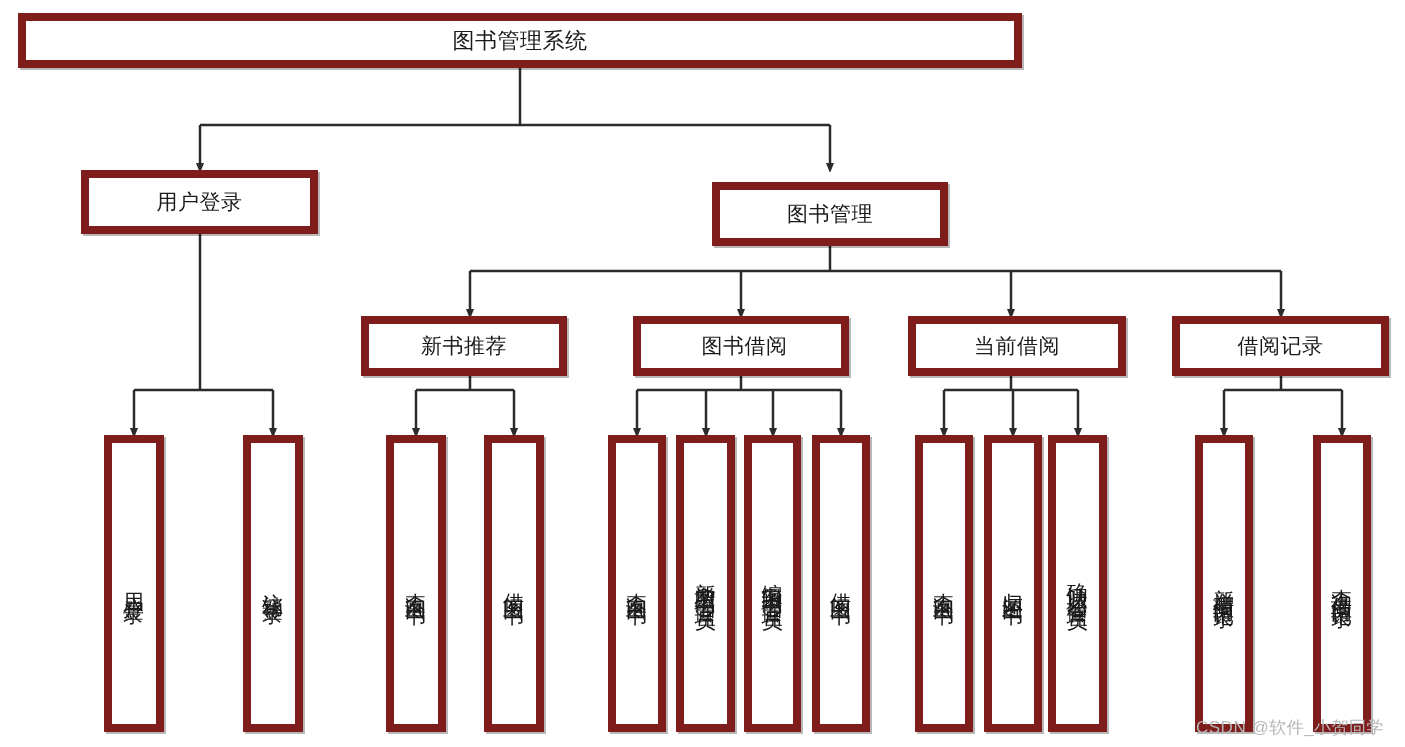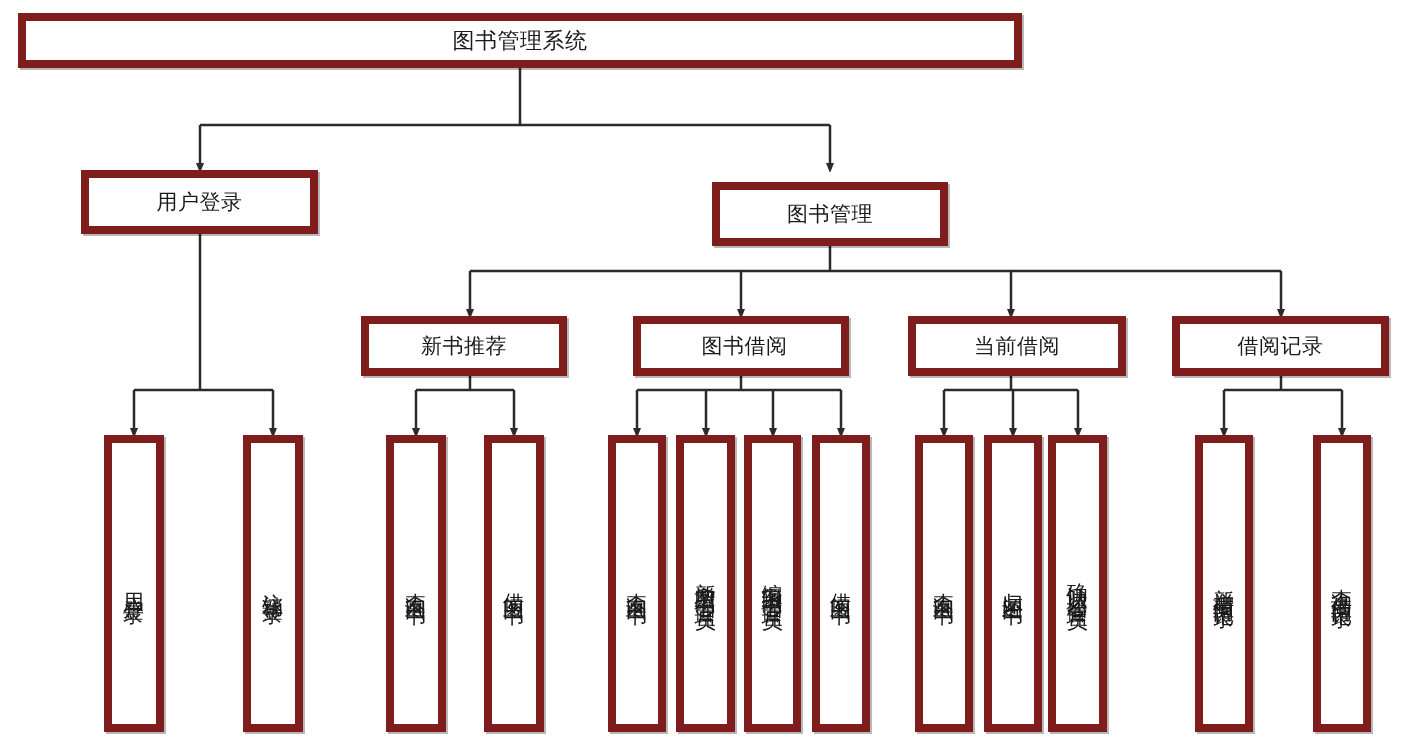--- a/index.html
+++ b/index.html
@@ -173,13 +173,14 @@
       <div class="node v" style="left: 1048px; top: 435px; width: 59px; height: 297px;">
         <span class="label">确认归还（管理员）</span>
       </div>
       <div class="node v" style="left: 1195px; top: 435px; width: 58px; height: 297px;">
         <span class="label">新增借阅记录</span>
       </div>
       <div class="node v" style="left: 1313px; top: 435px; width: 58px; height: 297px;">
         <span class="label">查询借阅记录</span>
       </div>
     </div>
+  <div class="watermark" style="left: 1196px; top: 716px;">CSDN @软件_小贺同学</div>
 </div>
 
 </body></html>

